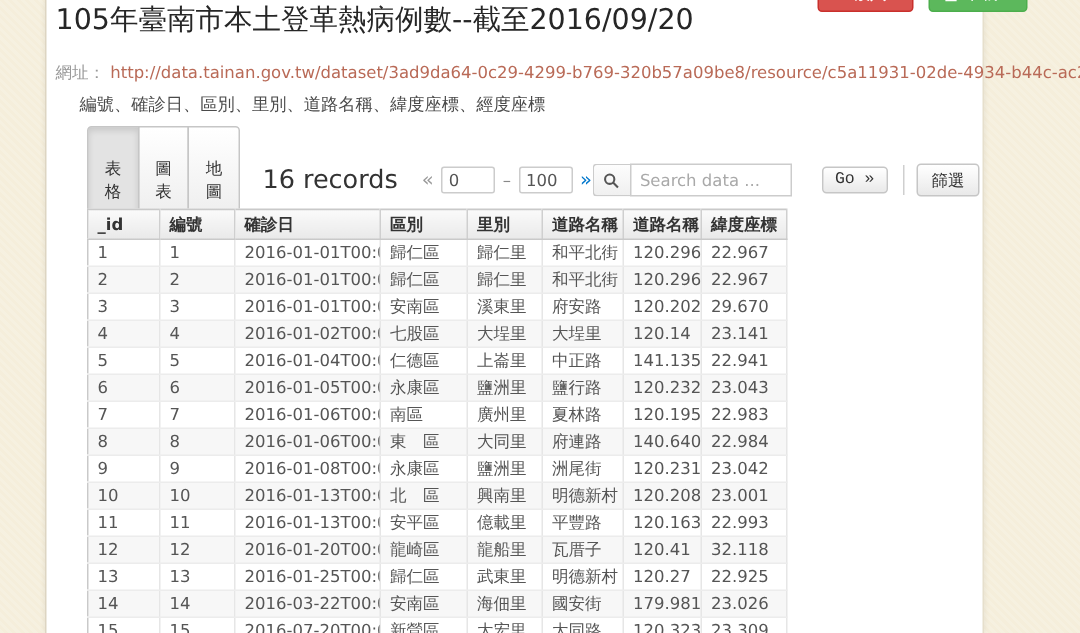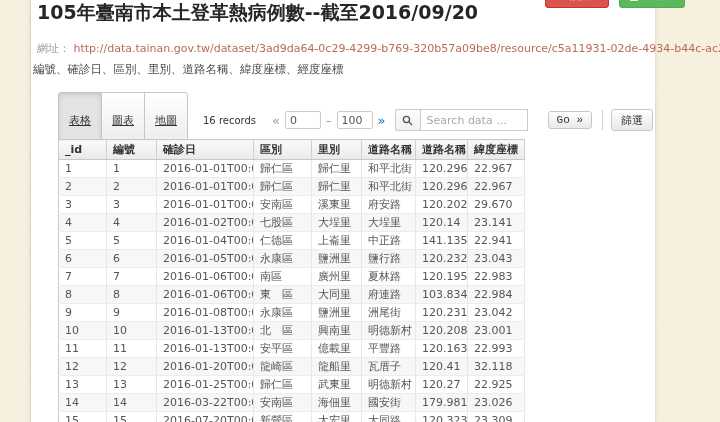--- a/index.html
+++ b/index.html
@@ -7,45 +7,45 @@
   body { font-family:"DejaVu Sans","Liberation Sans",sans-serif; background:#f5eedb; }
   #page { position:relative; width:720px; height:422px; overflow:hidden;
           background:
             repeating-linear-gradient(45deg, rgba(255,255,255,.15) 0 2px, rgba(0,0,0,0) 2px 4px),
             #f5eedb; }
   #panel { position:absolute; left:30px; top:0; width:626px; height:422px;
            background:#fff; border-left:1px solid #ddd5c2; border-right:1px solid #e6dfcc;
            box-shadow:0 0 4px rgba(0,0,0,.08); }
 
   
-  .page-title { position:absolute; left:6px; top:0px; font-size:19px; font-weight:bold;
+  .page-title { position:absolute; left:6px; top:0px; font-size:19px; font-weight:normal;
                 color:#262626; letter-spacing:0; white-space:nowrap; }
   .top-btn { position:absolute; top:-17px; height:25px; border-radius:3px;
              color:#fff; font-size:11px; display:flex; align-items:center; gap:4px;
              padding:0 9px; border:1px solid transparent; cursor:pointer; }
   .btn-red   { left:514px; width:64px; background:#d9534f; border-color:#c9302c; }
   .btn-green { left:588px; width:66px; background:#5cb85c; border-color:#4cae4c; }
   .top-btn .ic { width:10px; height:10px; fill:#fff; }
 
   
   .meta-url    { position:absolute; left:6px; top:41px; font-size:11px; color:#999; white-space:nowrap; }
   .meta-url a  { color:#b96a57; text-decoration:none; }
-  .meta-fields { position:absolute; left:2px; top:62px; font-size:11.5px; color:#4a4a4a; }
+  .meta-fields { position:absolute; left:22px; top:62px; font-size:11.5px; color:#4a4a4a; }
   .meta-md5    { position:absolute; left:6px; top:82px; font-size:11px; color:#7c7c7c; }
 
   
   .toolbar { position:absolute; left:27px; top:108px; width:595px; height:24px;
              display:flex; align-items:center; }
   .tab-group { display:flex; }
   .tab-btn { font-size:11px; color:#333; padding:20px 10px; border:1px solid #c6c6c6;
-             background:linear-gradient(#ffffff,#ebebeb); cursor:pointer; margin-left:-1px;text-decoration:underline; }
+             background:linear-gradient(#ffffff,#ebebeb); cursor:pointer; margin-left:-1px; }
   .tab-btn:first-child { border-radius:3px 0 0 3px; margin-left:0; }
   .tab-btn:last-child  { border-radius:0 3px 3px 0; }
   .tab-btn.active { background:#e3e3e3; box-shadow:inset 0 2px 4px rgba(0,0,0,.12); }
-  .rec-count { font-size:10px; color:#333; margin-left:15px; white-space:nowrap; }
+  .rec-count { font-size:17px; color:#333; margin-left:15px; white-space:nowrap; }
   .pager { display:flex; align-items:center; margin-left:16px; gap:5px; }
   .pager .arrow { font-size:13px; cursor:pointer; }
   .arrow-prev { color:#9a9a9a; }
   .arrow-next { color:#0077cc; }
   .pager input { width:36px; height:18px; border:1px solid #ccc; border-radius:2px;
                  font-size:11px; color:#555; padding:0 4px;
                  font-family:"DejaVu Sans","Liberation Sans",sans-serif; }
   .pager .dash { color:#888; font-size:11px; }
   .spacer { flex:1; }
   .search-group { display:flex; align-items:center; }
@@ -229,21 +229,21 @@
               <td>120.195</td>
               <td>22.983</td>
             </tr>
             <tr class="even">
               <td>8</td>
               <td>8</td>
               <td>2016-01-06T00:00:00</td>
               <td>東　區</td>
               <td>大同里</td>
               <td>府連路</td>
-              <td>103.834</td>
+              <td>140.640</td>
               <td>22.984</td>
             </tr>
             <tr>
               <td>9</td>
               <td>9</td>
               <td>2016-01-08T00:00:00</td>
               <td>永康區</td>
               <td>鹽洲里</td>
               <td>洲尾街</td>
               <td>120.231</td>

